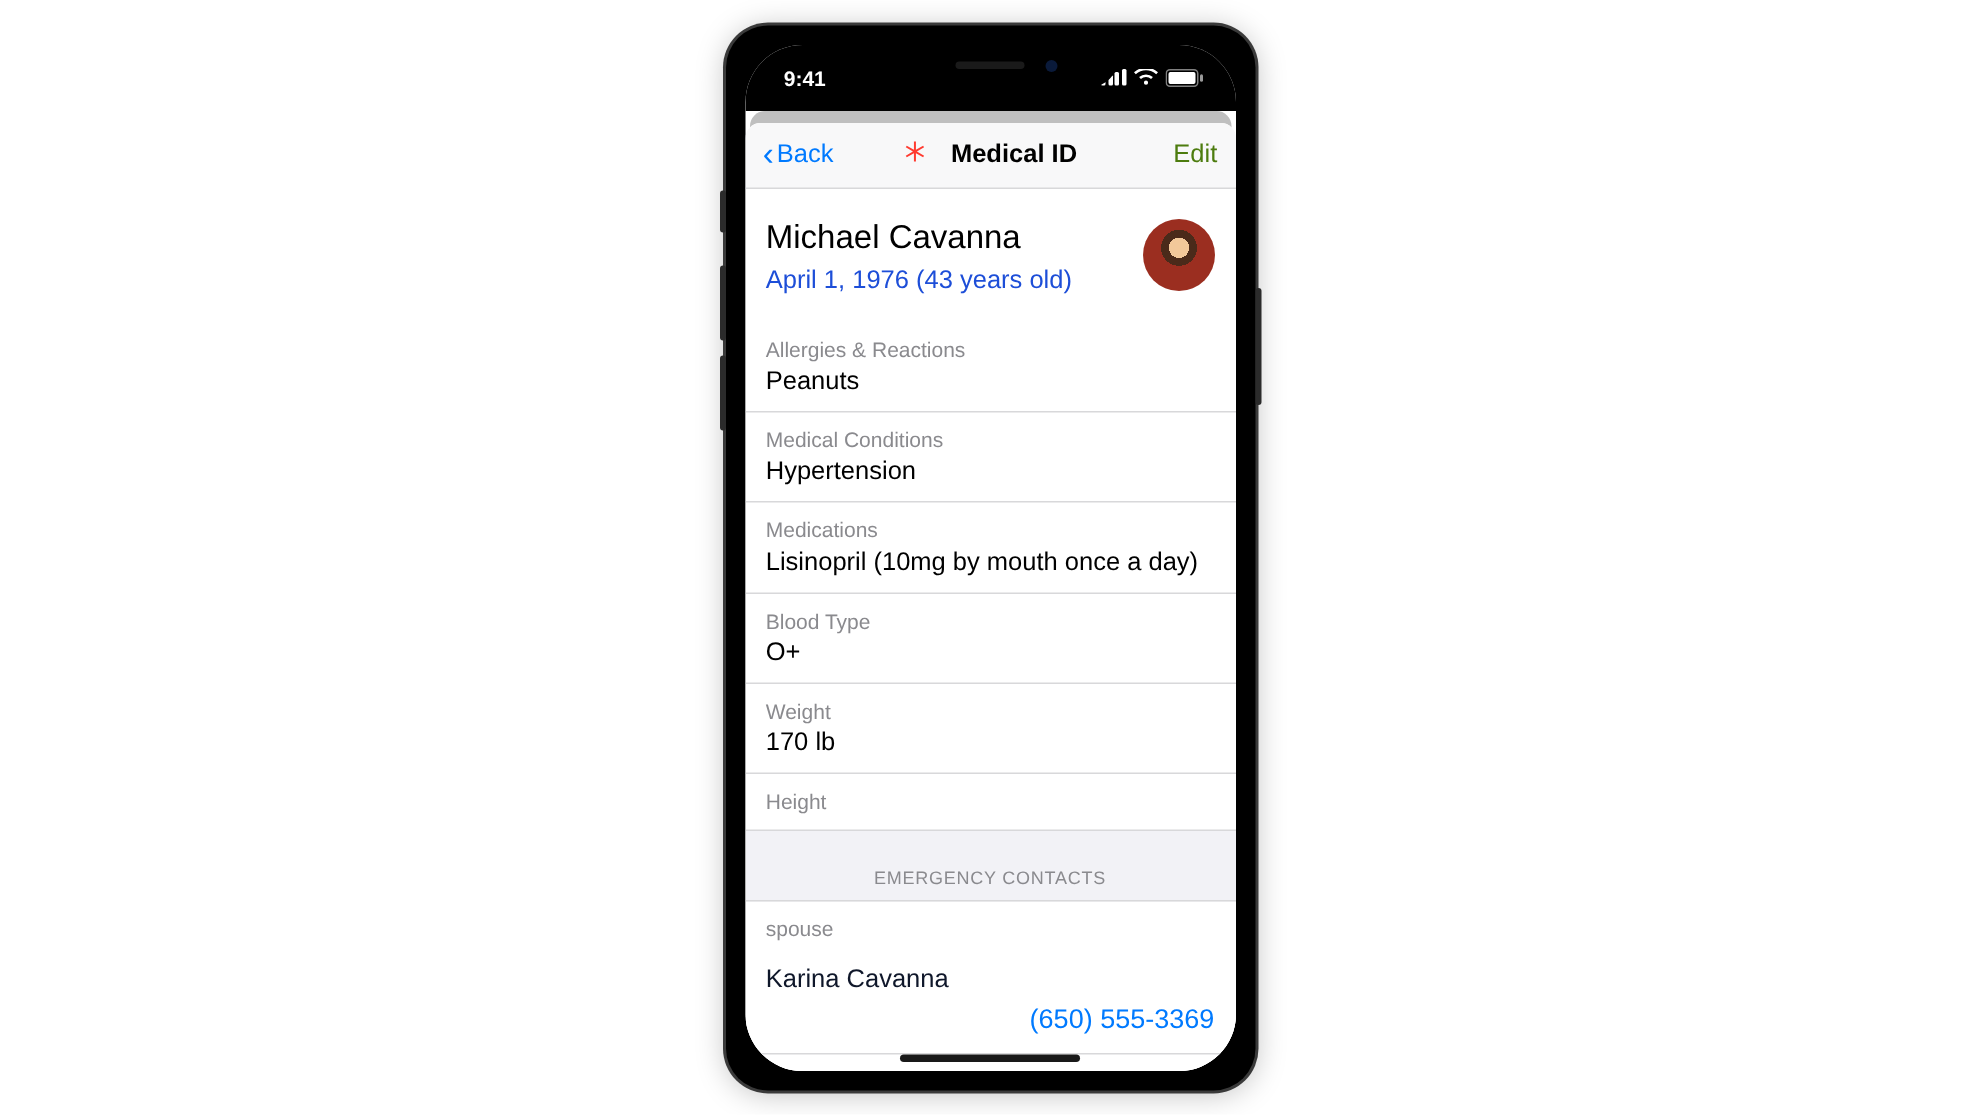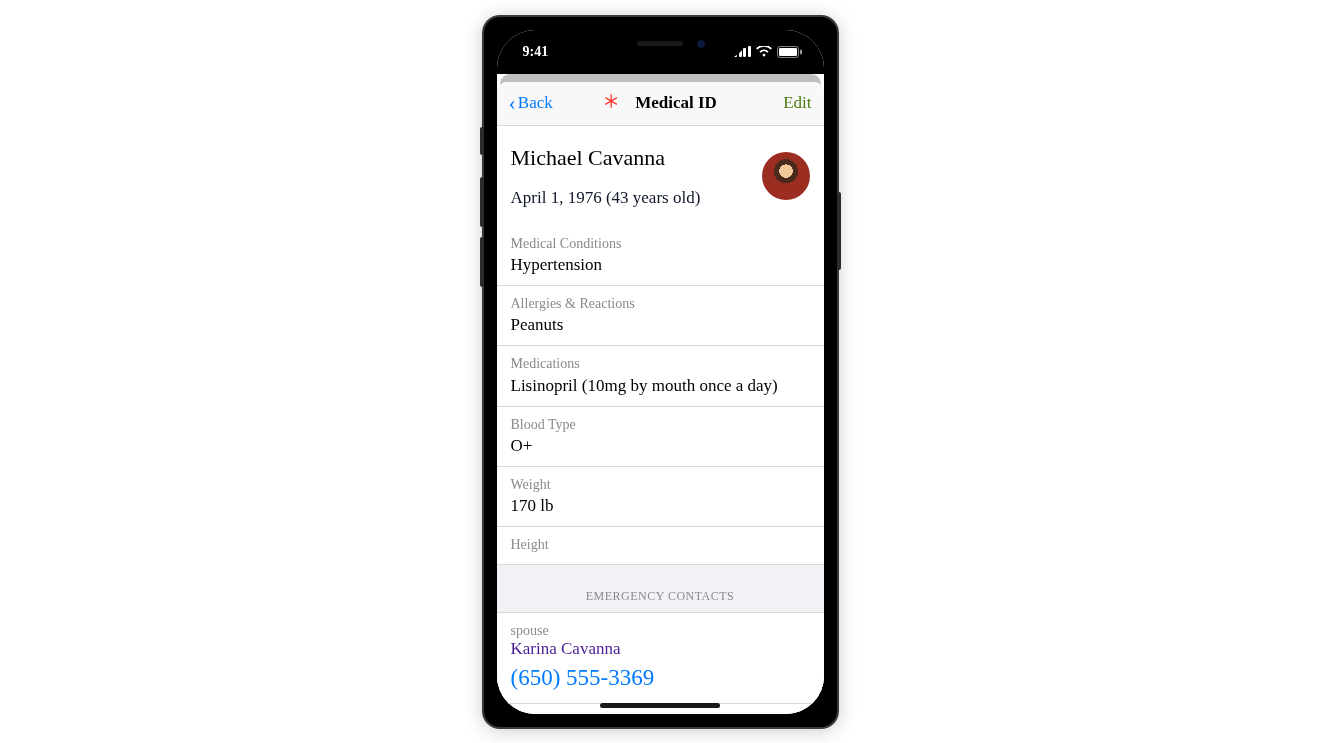--- a/index.html
+++ b/index.html
@@ -10,25 +10,24 @@
     display: flex;
     align-items: center;
     justify-content: center;
     font-family: -apple-system, "Helvetica Neue", Helvetica, Arial, sans-serif;
   }
 
   .phone-frame {
     width: 353px;
     height: 710px;
     background: #000;
-    border-radius: 16px;
+    border-radius: 28px;
     padding: 13px;
     position: relative;
     box-shadow: 0 0 0 2px #3a3a3a, 0 2px 20px rgba(0,0,0,0.25);
-    font-family: Liberation Serif, serif;
   }
   .side-btn { position: absolute; background: #2b2b2b; border-radius: 2px; }
   .side-left-1 { left: -4px; top: 110px; width: 4px; height: 28px; }
   .side-left-2 { left: -4px; top: 160px; width: 4px; height: 50px; }
   .side-left-3 { left: -4px; top: 220px; width: 4px; height: 50px; }
   .side-right  { right: -4px; top: 175px; width: 4px; height: 78px; }
 
   .screen {
     width: 100%;
     height: 100%;
@@ -120,21 +119,21 @@
     overflow-y: hidden;
     background: #fff;
     position: relative;
   }
 
   .profile-row {
     display:flex; justify-content:space-between; align-items:center;
     padding: 18px 14px 18px 14px;
   }
   .profile-name { font-size:22px; color:#000; font-weight:400; line-height:1.3; }
-  .profile-date { font-size:17px; color:#0f172a; margin-top:16px; }
+  .profile-date { font-size:17px; color:#1d4ed8; margin-top:5px; }
   .avatar {
     width:48px; height:48px; border-radius:50%;
     background: radial-gradient(circle at 50% 40%, #f2c89a 0 18%, #4a2a1a 18% 32%, #9b2e20 32% 100%);
     flex-shrink:0;
   }
 
   .field {
     padding: 9px 14px 10px;
     border-bottom: 0.5px solid #d8d8da;
   }
@@ -148,22 +147,22 @@
     background:#f2f2f6;
     border-bottom: 0.5px solid #d8d8da;
     text-align: center;
   }
 
   .contact {
     padding: 10px 14px 12px;
     border-bottom: 0.5px solid #d8d8da;
   }
   .contact-rel { font-size:14px; color:#8a8a8e; }
-  .contact-name { font-size:17px; color:#4c1d95; margin-top:0; }
-  .contact-phone { font-size:23px; color:#007aff; margin-top:6px; cursor:pointer; }
+  .contact-name { font-size:17px; color:#0f172a; margin-top:16px; }
+  .contact-phone { font-size:18px; color:#007aff; margin-top:6px; cursor:pointer;text-align:right; }
 
   .footer-note {
     padding: 10px 14px 0;
     font-size:13.5px; color:#8a8a8e; line-height:1.35;
   }
 
   .home-indicator {
     position:absolute; bottom:6px; left:50%; transform:translateX(-50%);
     width:120px; height:5px; background:#000; border-radius:3px; opacity:.9;
     z-index: 20;
@@ -232,26 +231,26 @@
 
         <div class="profile-row">
           <div>
             <div class="profile-name">Michael Cavanna</div>
             <div class="profile-date">April 1, 1976 (43 years old)</div>
           </div>
           <div class="avatar"></div>
         </div>
 
         <div class="field">
+          <div class="field-label">Allergies &amp; Reactions</div>
+          <div class="field-value">Peanuts</div>
+        </div>
+        <div class="field">
           <div class="field-label">Medical Conditions</div>
           <div class="field-value">Hypertension</div>
-        </div>
-        <div class="field">
-          <div class="field-label">Allergies &amp; Reactions</div>
-          <div class="field-value">Peanuts</div>
         </div>
         <div class="field">
           <div class="field-label">Medications</div>
           <div class="field-value">Lisinopril (10mg by mouth once a day)</div>
         </div>
         <div class="field">
           <div class="field-label">Blood Type</div>
           <div class="field-value">O+</div>
         </div>
         <div class="field">

